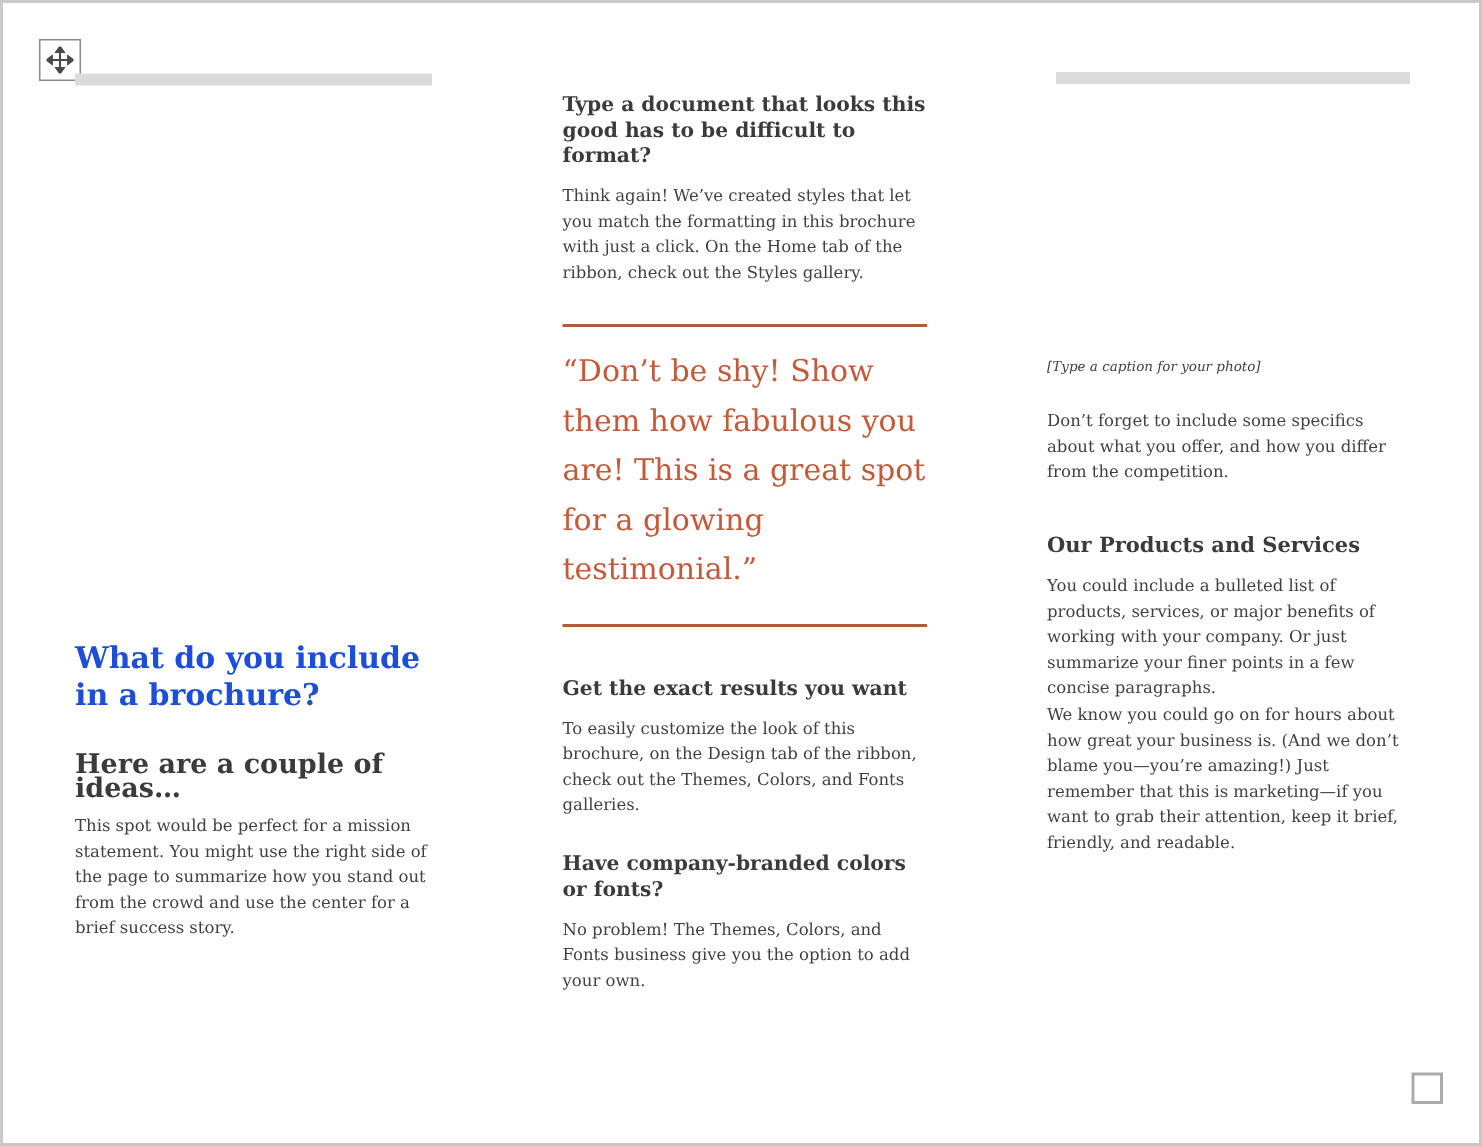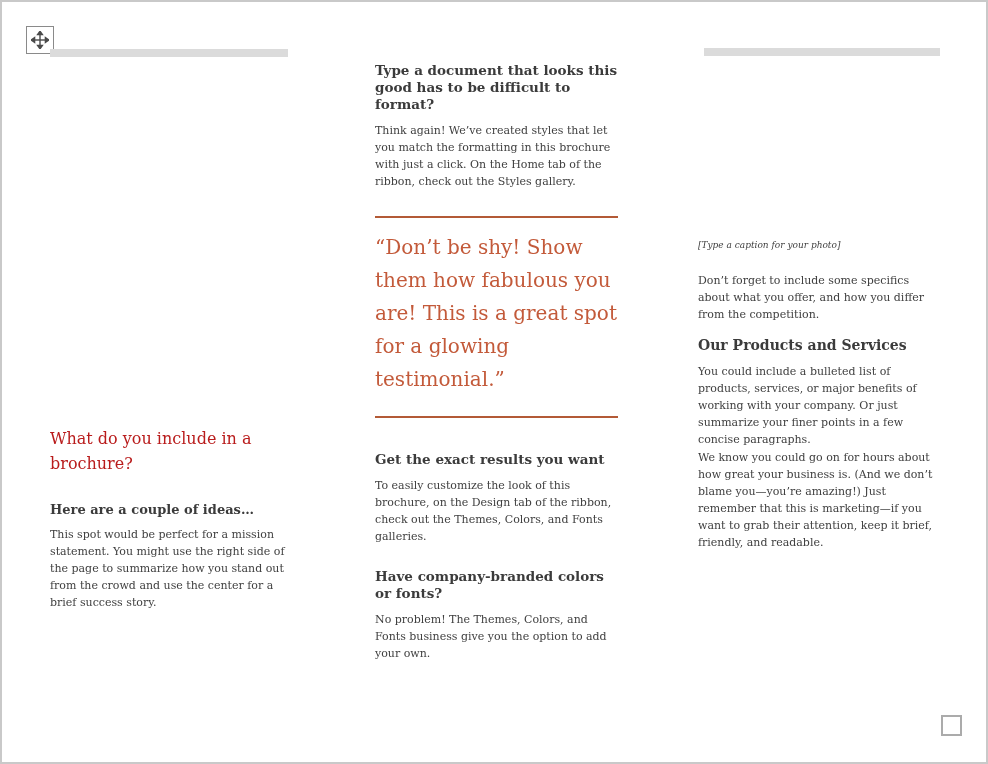--- a/index.html
+++ b/index.html
@@ -32,33 +32,33 @@
   .ph-bar.right { left: 702px; top: 46px; width: 236px; }
 
   .col { position: absolute; }
   .col-left   { left: 48px;  top: 424px; width: 246px; }
   .col-middle { left: 373px; top: 60px;  width: 243px; }
   .col-right  { left: 696px; top: 237px; width: 241px; }
 
   h1, h2, h3, p { margin: 0; }
 
   h1.title {
-    font-size: 16px; line-height: 25px; font-weight: normal;
-    color: #b91c1c;
+    font-size: 20px; line-height: 25px; font-weight: bold;
+    color: #1d4ed8;
   }
   h2.sect {
     font-size: 13.5px; line-height: 17px; font-weight: bold;
     color: #3b3b3b;
   }
   p.body {
     font-size: 11px; line-height: 17px; color: #404040;
     margin-top: 9px;
   }
 
-  .col-left h3.sub { font-size: 13px; line-height: 16px; font-weight: bold; color: #3b3b3b; margin-top: 26px; }
+  .col-left h3.sub { font-size: 18px; line-height: 16px; font-weight: bold; color: #3b3b3b; margin-top: 26px; }
   .col-left p.body { margin-top: 8px; }
   .col-left p.body + p.body { margin-top: 11px; }
 
   .rule {
     border: none; height: 0;
     border-top: 2px solid #b35a36;
     margin: 26px 0 0 0;
   }
   .quote {
     font-size: 20px; line-height: 33px;
@@ -66,21 +66,21 @@
     margin-top: 13px;
   }
   .rule.after-quote { margin-top: 20px; }
   h2.mt-results { margin-top: 33px; }
   h2.mt-branded { margin-top: 23px; }
 
   .col-right .caption {
     font-size: 9px; font-style: italic; color: #3f3f3f; line-height: 12px;
   }
   .col-right p.intro { margin-top: 21px; }
-  .col-right h2.sect { margin-top: 14px; font-size: 14px; }
+  .col-right h2.sect { margin-top: 33px; font-size: 14px; }
   .col-right p.body + p.body { margin-top: 1px; }
 
   .corner-box {
     position: absolute;
     left: 939px; top: 713px;
     width: 21px; height: 21px;
     box-sizing: border-box;
     border: 2px solid #ababab;
     background: #ffffff;
   }

